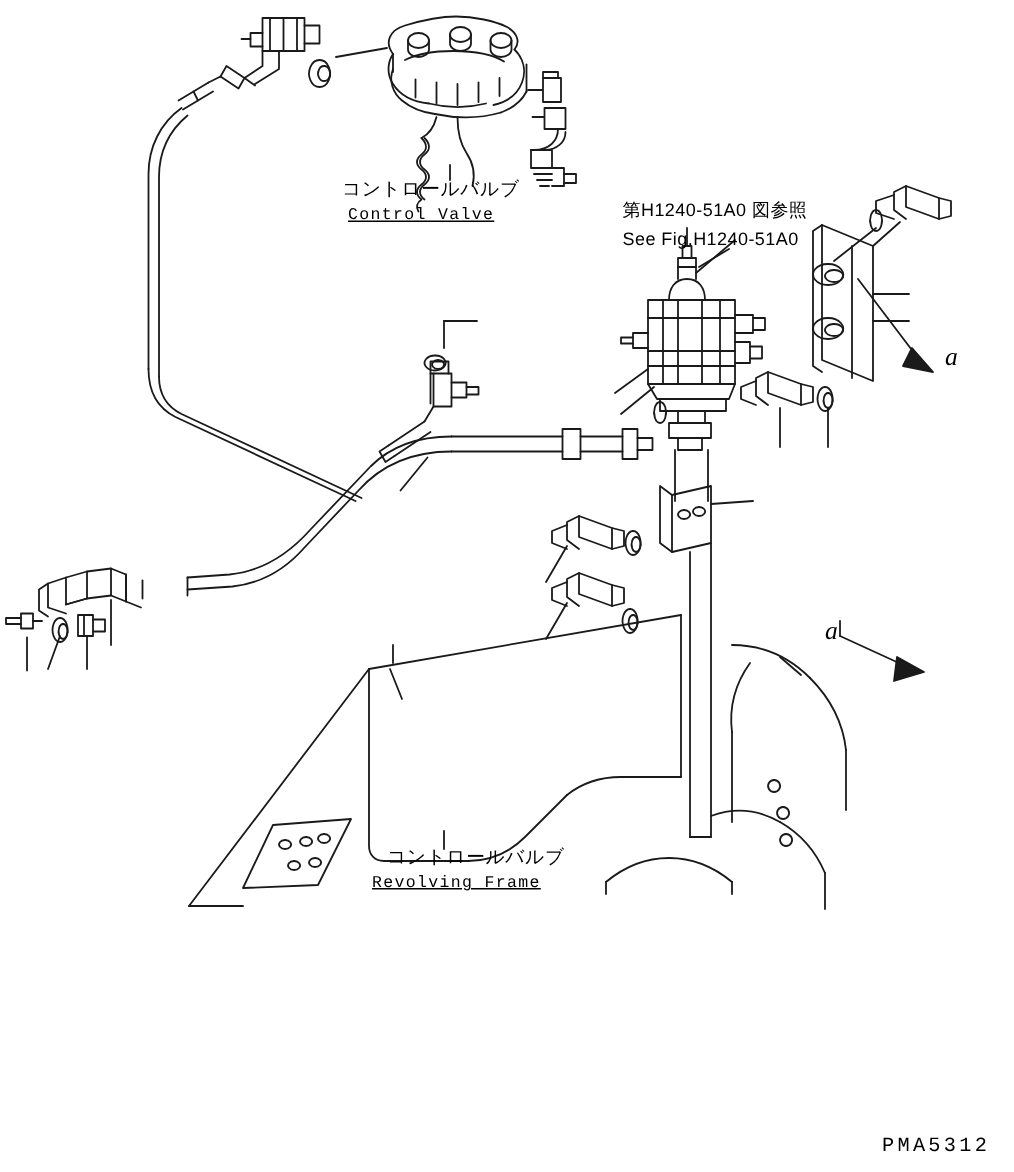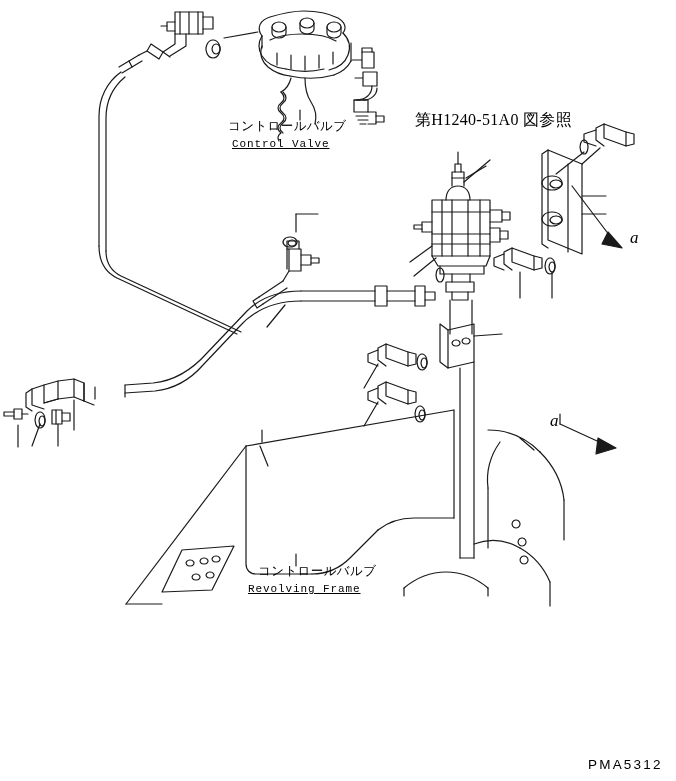--- a/index.html
+++ b/index.html
@@ -44,30 +44,31 @@
   }
   .callout {
     position: absolute;
     font-family: "Liberation Serif", serif;
     font-style: italic;
     font-size: 17px;
     font-weight: 400;
   }
   .partno {
     position: absolute;
-    font-family: Liberation Sans, sans-serif;
+    font-family: Liberation Mono, monospace;
     font-size: 13.5px;
     letter-spacing: 2.2px;
   }
   .ref-note {
     position: absolute;
-    font-family: Liberation Serif, serif;
-    font-size: 16px;
+    font-family: Liberation Sans, sans-serif;
+    font-size: 12px;
     letter-spacing: 0.3px;
     line-height: 1.25;
+    margin-top: 23px;
   }
 </style>
 </head>
 <body>
 
 <div id="sheet">
 
   <svg class="diagram" viewBox="0 0 676 781">
     <g fill="none" stroke="#1a1a1a" stroke-width="1.2" stroke-linecap="round" stroke-linejoin="round">
 
@@ -354,20 +355,21 @@
         <path d="M296 566 l0 -12"></path>
       </g>
 
     </g>
   </svg>
 
   <div class="lbl lbl-jp" style="left:228px; top:120px;">コントロールバルブ</div>
   <div class="lbl lbl-en" style="left:232px; top:138px;">Control Valve</div>
 
   <div class="ref-note" style="left:415px; top:110px;">第H1240-51A0 図参照</div>
+  <div class="ref-note" style="left:415px; top:129px;">See Fig.H1240-51A0</div>
 
   <div class="lbl lbl-jp" style="left:258px; top:565px;">コントロールバルブ</div>
   <div class="lbl lbl-en" style="left:248px; top:583px;">Revolving Frame</div>
 
   <div class="callout" style="left:630px; top:228px;">a</div>
   <div class="callout" style="left:550px; top:411px;">a</div>
 
   <div class="partno" style="left:588px; top:757px;">PMA5312</div>
 
 </div>

